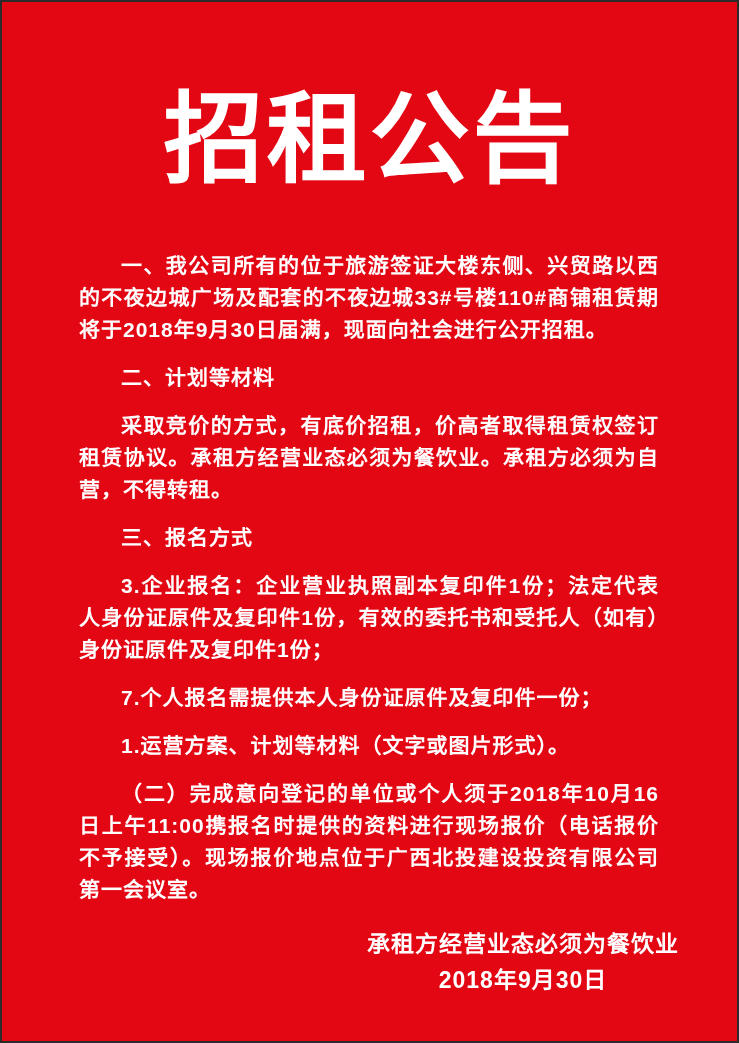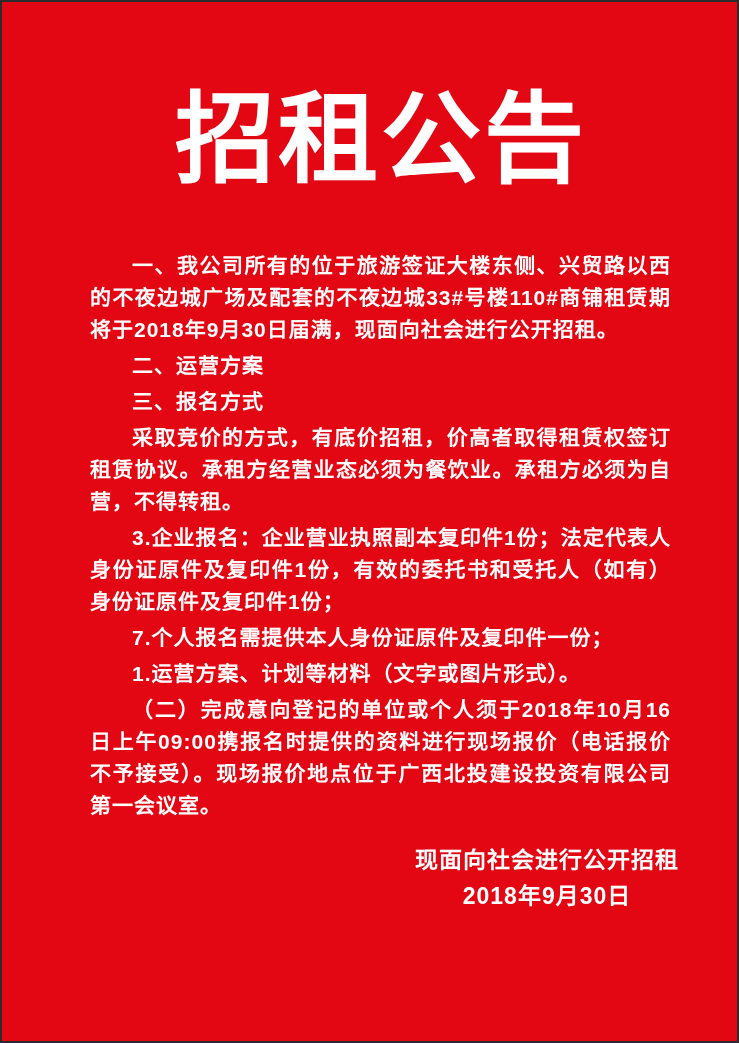--- a/index.html
+++ b/index.html
@@ -10,42 +10,41 @@
   .poster {
     position: relative;
     width: 739px;
     height: 1043px;
     box-sizing: border-box;
     background: #E30613;
     border: 2px solid #2b2b2b;
     overflow: hidden;
     font-family: "Liberation Sans", "DejaVu Sans", sans-serif;
     color: #ffffff;
-    padding-left: 23px;
   }
   .title {
     margin: 86px 0 0 0;
     text-align: center;
     font-family: "Liberation Serif", "DejaVu Serif", serif;
     font-weight: bold;
     font-size: 100px;
     line-height: 106px;
     letter-spacing: 3px;
     color: #ffffff;
   }
   .body-text {
     margin: 56px 62px 0 61px;
     font-size: 21px;
     line-height: 32px;
     font-weight: bold;
     letter-spacing: 1px;
     text-align: justify;
   }
   .body-text p {
-    margin: 4px;
+    margin: 16px;
     padding: 0;
     text-indent: 2em;
   }
   .contact-line .phone-group {
     margin-left: 26px;
   }
   .signature {
     display: flex;
     justify-content: flex-end;
     margin: 20px 58px 0 0;
@@ -60,29 +59,29 @@
 </style>
 </head>
 <body>
 
 <div class="poster">
 
   <h1 class="title">招租公告</h1>
 
   <div class="body-text">
     <p>一、我公司所有的位于旅游签证大楼东侧、兴贸路以西的不夜边城广场及配套的不夜边城33#号楼110#商铺租赁期将于2018年9月30日届满，现面向社会进行公开招租。</p>
-    <p>二、运营方案</p>
+    <p>二、计划等材料</p>
+    <p>采取竞价的方式，有底价招租，价高者取得租赁权签订租赁协议。承租方经营业态必须为餐饮业。承租方必须为自营，不得转租。</p>
     <p>三、报名方式</p>
-    <p>采取竞价的方式，有底价招租，价高者取得租赁权签订租赁协议。承租方经营业态必须为餐饮业。承租方必须为自营，不得转租。</p>
     <p>3.企业报名：企业营业执照副本复印件1份；法定代表人身份证原件及复印件1份，有效的委托书和受托人（如有）身份证原件及复印件1份；</p>
     <p>7.个人报名需提供本人身份证原件及复印件一份；</p>
     <p>1.运营方案、计划等材料（文字或图片形式）。</p>
-    <p>（二）完成意向登记的单位或个人须于2018年10月16日上午09:00携报名时提供的资料进行现场报价（电话报价不予接受）。现场报价地点位于广西北投建设投资有限公司第一会议室。</p>
+    <p>（二）完成意向登记的单位或个人须于2018年10月16日上午11:00携报名时提供的资料进行现场报价（电话报价不予接受）。现场报价地点位于广西北投建设投资有限公司第一会议室。</p>
   </div>
 
   <div class="signature">
     <div class="signature-inner">
-      <div>现面向社会进行公开招租</div>
+      <div>承租方经营业态必须为餐饮业</div>
       <div>2018年9月30日</div>
     </div>
   </div>
 
 </div>
 
 </body></html>

